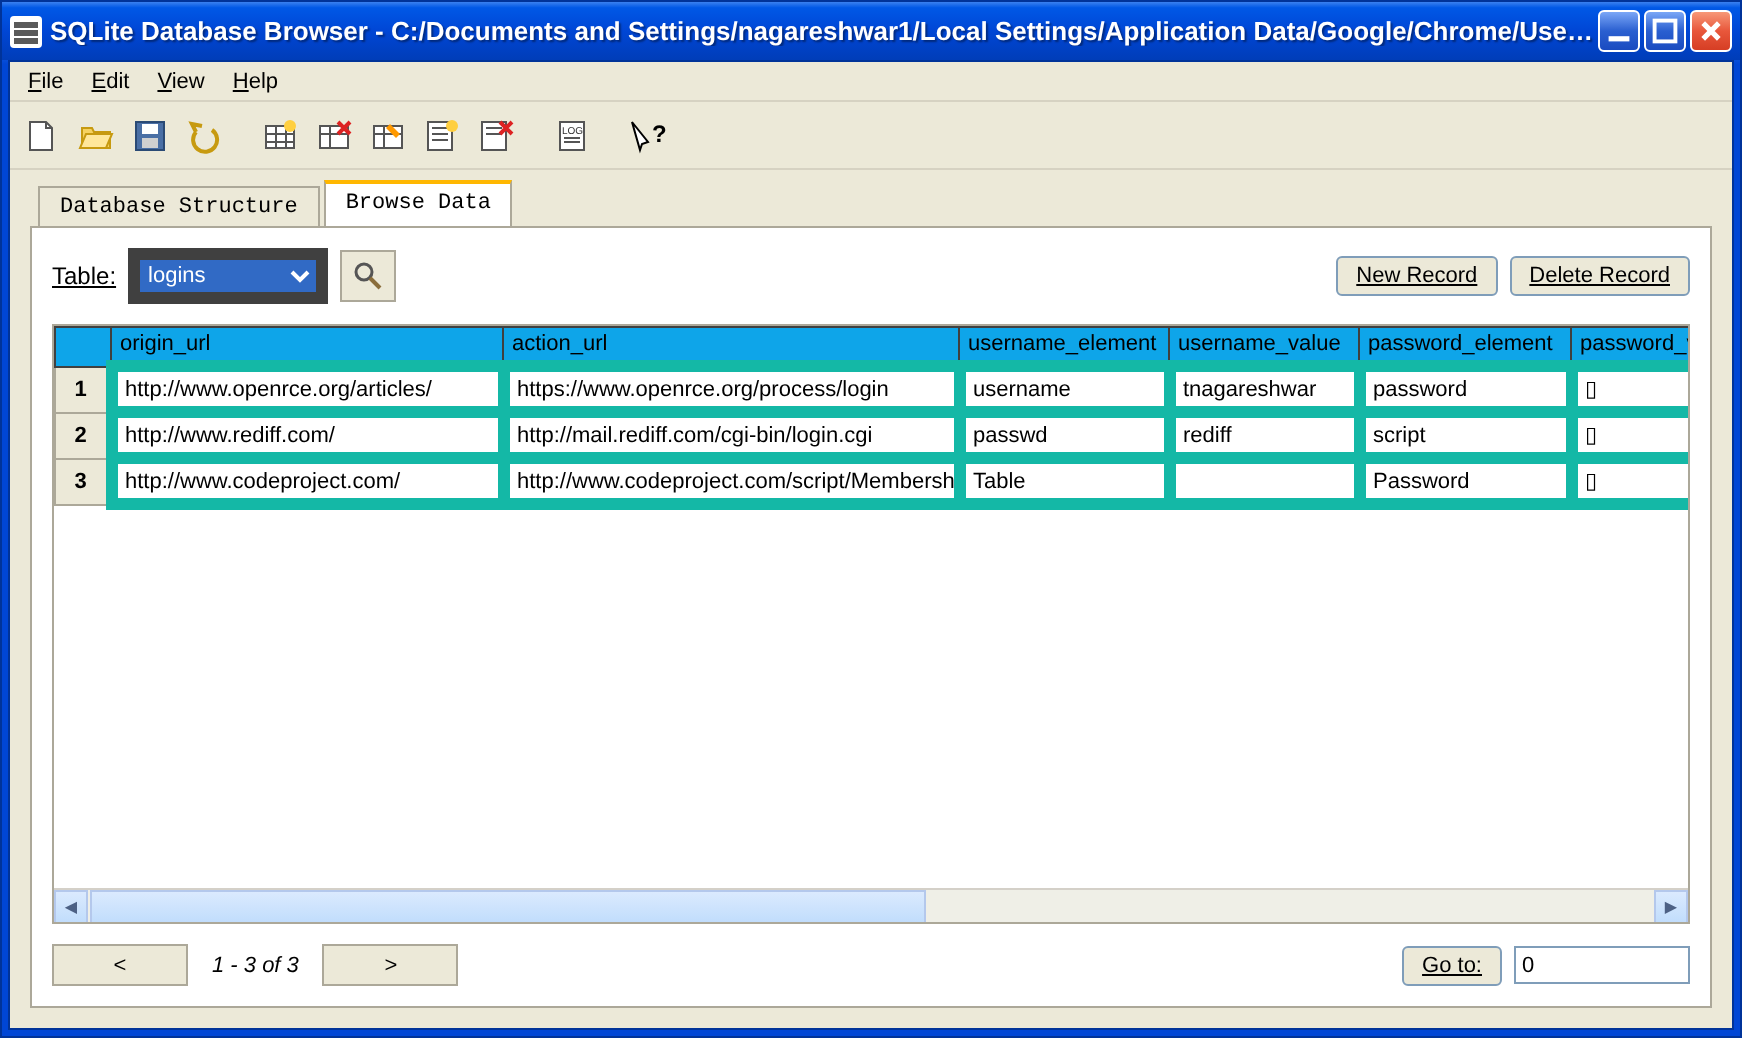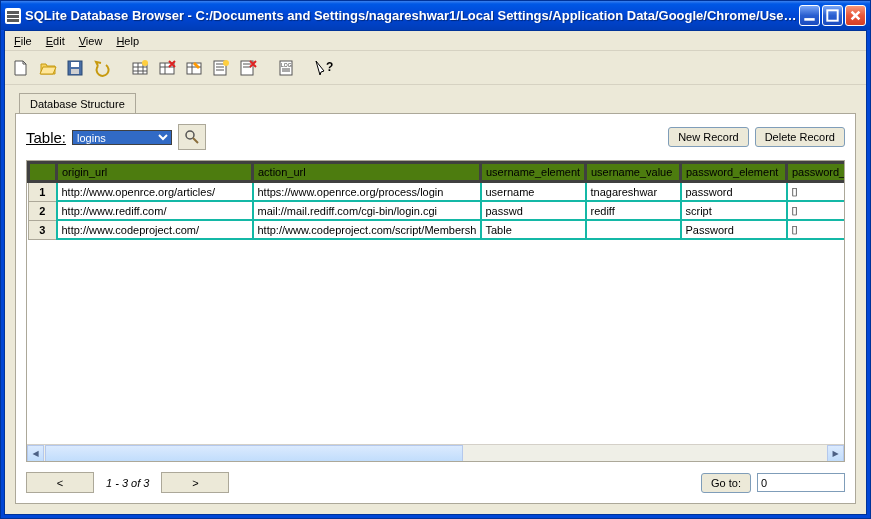--- a/index.html
+++ b/index.html
@@ -124,20 +124,21 @@
 .tab {
   padding: 4px 10px 4px 10px;
   border: 1px solid #aca899;
   border-bottom: none;
   background: #ece9d8;
   font-size: 11px;
   cursor: pointer;
   margin-right: 2px;
   position: relative;
   top: 1px;
+  font-family: Liberation Mono, monospace;
 }
 .tab.active {
   background: #fff;
   border-top: 2px solid #ffb700;
   z-index: 3;
   padding-bottom: 5px;
   top: 0;
 }
 
 .tabcontent {
@@ -148,73 +149,74 @@
   display: flex;
   flex-direction: column;
   position: relative;
   padding: 10px;
 }
 .tablebar {
   display: flex;
   align-items: center;
   gap: 6px;
 }
-.tablebar label { font-size: 15px; text-decoration: underline; }
+.tablebar label { font-size: 12px; text-decoration: underline; }
 .tablebar select {
   width: 100px;
   font-size: 11px;
   background: #316ac5;
   color: #fff;
-  border: 1px solid #404040;
-  height: 15px;
+  border: 6px solid #404040;
+  height: 28px;
 }
 .magni {
   width: 28px; height: 26px;
   border: 1px solid #aca899;
   background: #ece9d8;
   display: flex; align-items: center; justify-content: center;
   cursor: pointer;
 }
 .tablebar .spacer { flex: 1; }
 .btn {
   border: 1px solid #7f9db9;
   background: #ece9d8;
   padding: 3px 9px;
   font-size: 11px;
   border-radius: 3px;
   cursor: pointer;
+  text-decoration: underline;
 }
 
 .grid-wrap {
   flex: 1;
   margin-top: 10px;
   border: 1px solid #aca899;
   background: #fff;
   display: flex;
   flex-direction: column;
   overflow: hidden;
 }
 .grid {
   width: 100%;
   border-collapse: collapse;
   table-layout: fixed;
   font-size: 11px;
 }
 .grid th, .grid td {
-  border: 2px solid #14b8a6;
+  border: 6px solid #14b8a6;
   padding: 2px 4px;
   text-align: left;
   white-space: nowrap;
   overflow: hidden;
   height: 19px;
 }
 .grid th {
-  background: #4d7c0f;
+  background: #0ea5e9;
   font-weight: normal;
-  border: 3px solid #404040;
+  border: 1px solid #404040;
   margin-left: 32px;
 }
 .grid td.rownum {
   background: #ece9d8;
   text-align: center;
   font-weight: bold;
   border: 1px solid #aca899;
   width: 28px;
 }
 .grid-spacer { flex: 1; }
@@ -391,20 +393,21 @@
       <div class="toolbtn">
         <svg width="20" height="18" viewBox="0 0 20 18">
             <path d="M2 2 l8 10 l-3 1 l-1 3 z" fill="#fff" stroke="#000"></path>
             <text x="12" y="12" font-size="12" font-weight="bold">?</text>
           </svg>
       </div>
     </div>
 
     <div class="tabstrip">
       <div class="tab">Database Structure</div>
+      <div class="tab active">Browse Data</div>
     </div>
 
     <div class="tabcontent">
       <div class="tablebar">
         <label>Table:</label>
         <select>
           <option>logins</option>
         </select>
         <div class="magni">
           <svg width="16" height="16" viewBox="0 0 16 16">
@@ -446,21 +449,21 @@
                 <td>http://www.openrce.org/articles/</td>
                 <td>https://www.openrce.org/process/login</td>
                 <td>username</td>
                 <td>tnagareshwar</td>
                 <td>password</td>
                 <td>▯</td>
               </tr>
               <tr>
                 <td class="rownum">2</td>
                 <td>http://www.rediff.com/</td>
-                <td>mail://mail.rediff.com/cgi-bin/login.cgi</td>
+                <td>http://mail.rediff.com/cgi-bin/login.cgi</td>
                 <td>passwd</td>
                 <td>rediff</td>
                 <td>script</td>
                 <td>▯</td>
               </tr>
               <tr>
                 <td class="rownum">3</td>
                 <td>http://www.codeproject.com/</td>
                 <td>http://www.codeproject.com/script/Membersh</td>
                 <td>Table</td>

